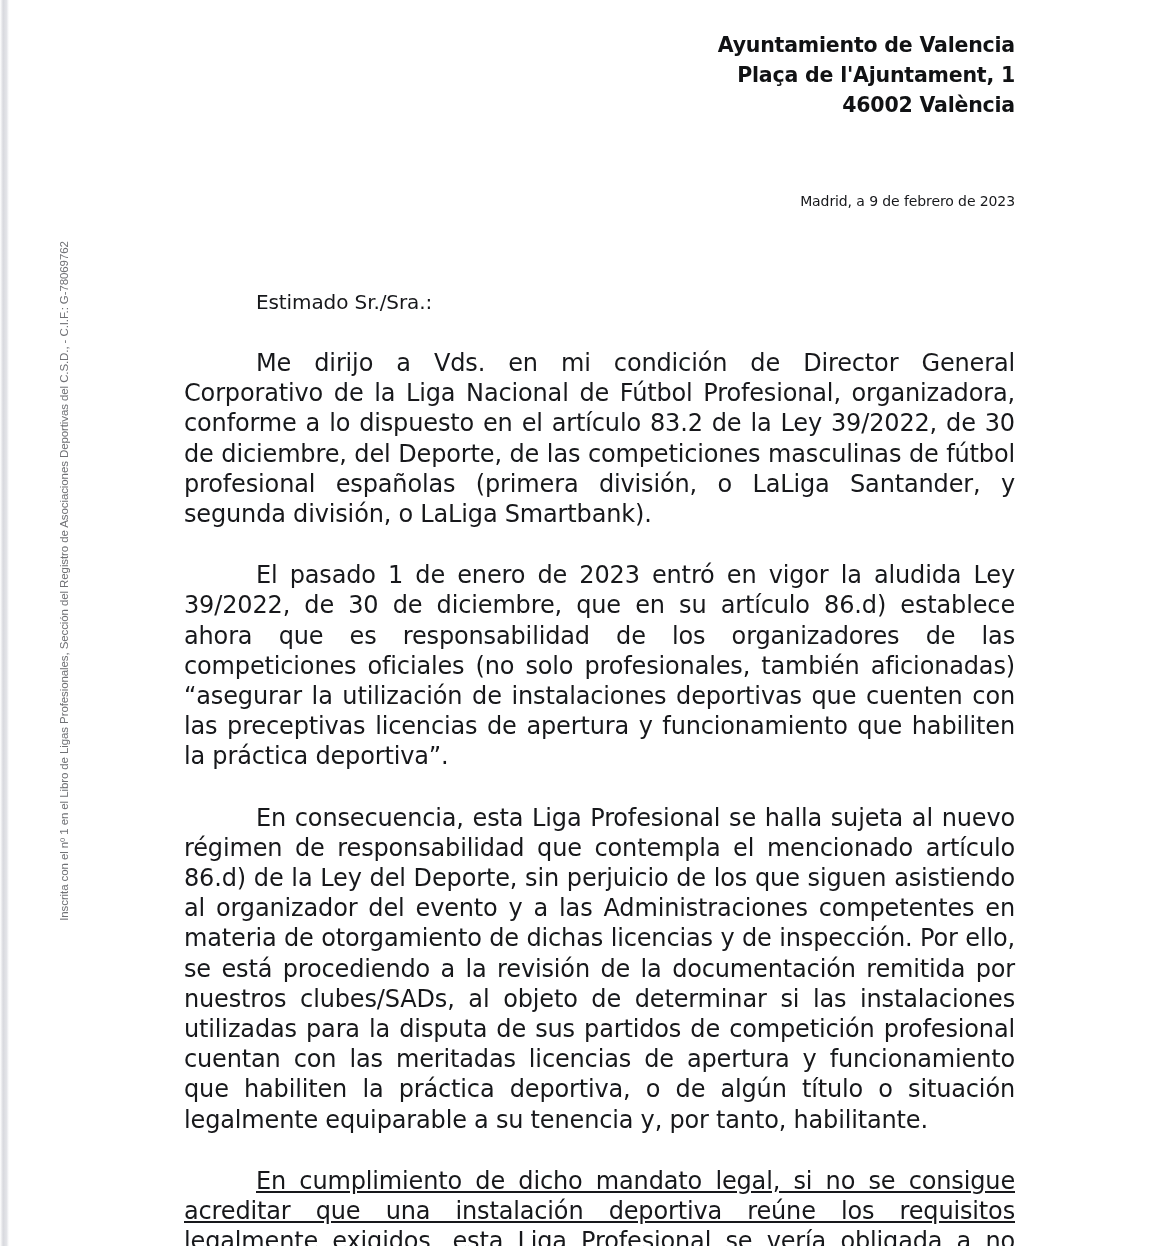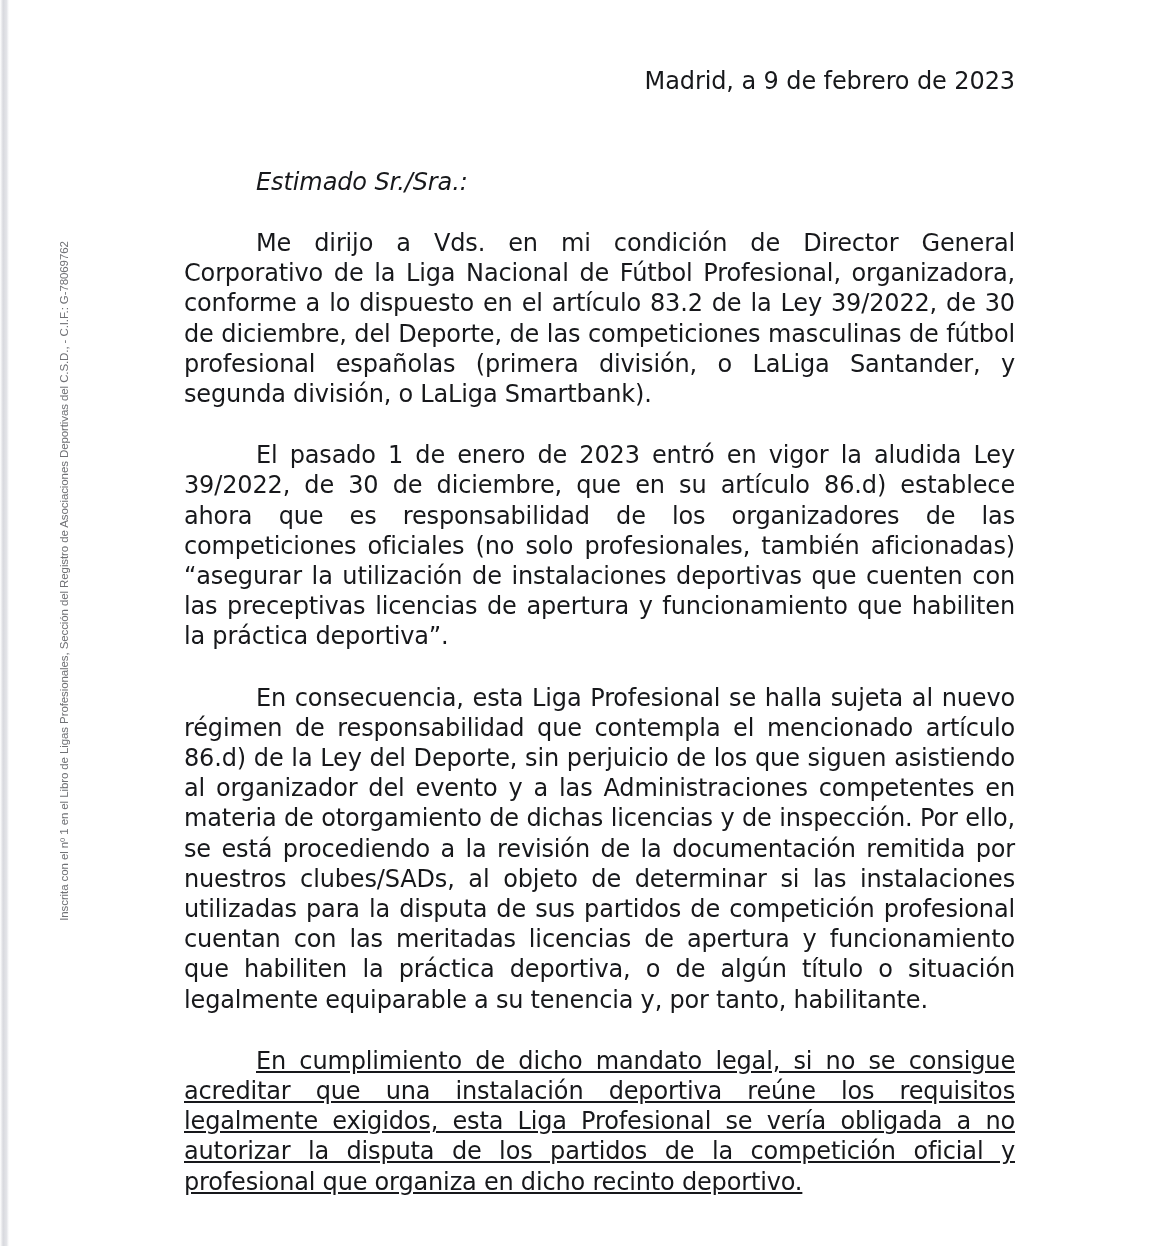--- a/index.html
+++ b/index.html
@@ -59,34 +59,33 @@
     color: #111214;
     letter-spacing: -0.2px;
   }
   .letterhead div {
     white-space: nowrap;
   }
   .dateline {
     margin-top: 67px;
     text-align: right;
     font-family: "DejaVu Sans", sans-serif;
-    font-size: 24px;
+    font-size: 14px;
     line-height: 28px;
     color: #17181b;
     letter-spacing: -0.1px;
   }
   .salutation {
     margin-top: 73px;
     margin-left: 72px;
     font-family: "DejaVu Sans", sans-serif;
-    font-size: 24px;
+    font-size: 20px;
     line-height: 28px;
     color: #17181b;
     letter-spacing: -0.1px;
-    font-style: italic;
   }
   .body-copy {
     margin-top: 32px;
   }
   .body-copy p {
     margin: 0 0 31px 0;
     text-align: justify;
     text-justify: inter-word;
     text-indent: 72px;
     font-family: "DejaVu Sans", sans-serif;
@@ -105,20 +104,25 @@
 <body>
 
 <div class="page">
 
   <div class="page-edge"></div>
 
   <div class="margin-legend">Inscrita con el nº 1 en el Libro de Ligas Profesionales, Sección del Registro de Asociaciones Deportivas del C.S.D., - C.I.F.: G-78069762</div>
 
   <div class="content">
 
+    <div class="letterhead">
+      <div>Ayuntamiento de Valencia</div>
+      <div>Plaça de l'Ajuntament, 1</div>
+      <div>46002 València</div>
+    </div>
 
     <div class="dateline">Madrid, a 9 de febrero de 2023</div>
 
     <div class="salutation">Estimado Sr./Sra.:</div>
 
     <div class="body-copy">
       <p>Me dirijo a Vds. en mi condición de Director General Corporativo de la Liga Nacional de Fútbol Profesional, organizadora, conforme a lo dispuesto en el artículo 83.2 de la Ley 39/2022, de 30 de diciembre, del Deporte, de las competiciones masculinas de fútbol profesional españolas (primera división, o LaLiga Santander, y segunda división, o LaLiga Smartbank).</p>
       <p>El pasado 1 de enero de 2023 entró en vigor la aludida Ley 39/2022, de 30 de diciembre, que en su artículo 86.d) establece ahora que es responsabilidad de los organizadores de las competiciones oficiales (no solo profesionales, también aficionadas) “asegurar la utilización de instalaciones deportivas que cuenten con las preceptivas licencias de apertura y funcionamiento que habiliten la práctica deportiva”.</p>
       <p>En consecuencia, esta Liga Profesional se halla sujeta al nuevo régimen de responsabilidad que contempla el mencionado artículo 86.d) de la Ley del Deporte, sin perjuicio de los que siguen asistiendo al organizador del evento y a las Administraciones competentes en materia de otorgamiento de dichas licencias y de inspección. Por ello, se está procediendo a la revisión de la documentación remitida por nuestros clubes/SADs, al objeto de determinar si las instalaciones utilizadas para la disputa de sus partidos de competición profesional cuentan con las meritadas licencias de apertura y funcionamiento que habiliten la práctica deportiva, o de algún título o situación legalmente equiparable a su tenencia y, por tanto, habilitante.</p>
       <p>En cumplimiento de dicho mandato legal, si no se consigue acreditar que una instalación deportiva reúne los requisitos legalmente exigidos, esta Liga Profesional se vería obligada a no autorizar la disputa de los partidos de la competición oficial y profesional que organiza en dicho recinto deportivo.</p>

